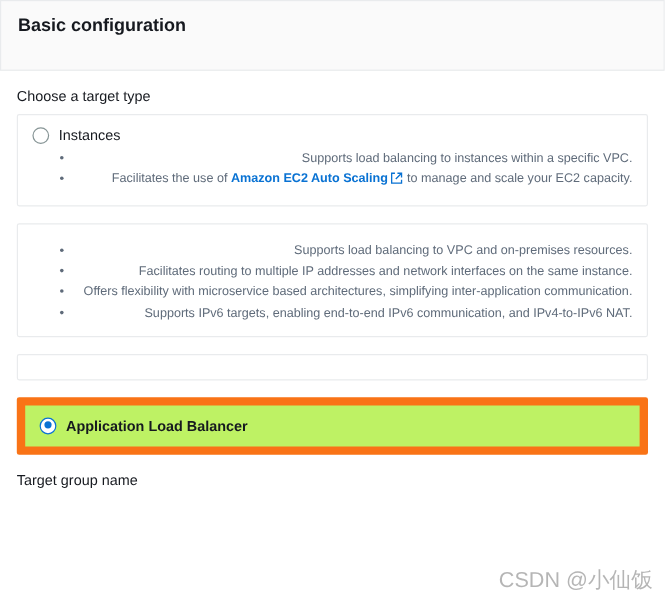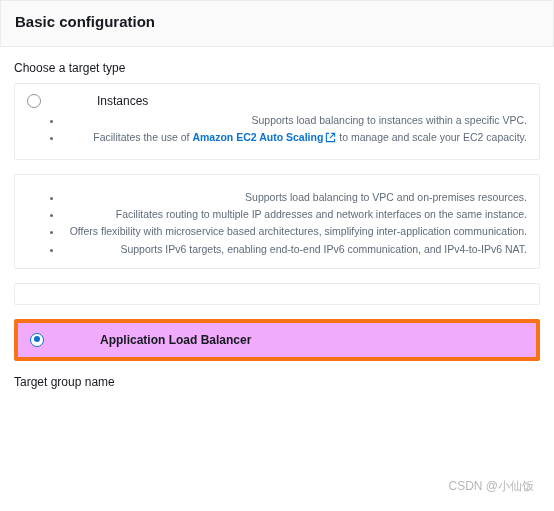--- a/index.html
+++ b/index.html
@@ -13,21 +13,21 @@
   }
   .header-box {
     border: 1px solid #e9ebed;
     background: #fafafa;
     padding: 12px 14px 14px 14px;
   }
   .header-box h2 {
     font-size: 15px;
     font-weight: 700;
     color: #16191f;
-    margin-bottom: 2px;
+    margin-bottom: 14px;
   }
   .header-box .subtitle {
     font-size: 11px;
     color: #5f6b7a;
   }
   .section {
     padding: 14px 14px 8px 14px;
   }
   .section-label {
     font-size: 12px;
@@ -35,22 +35,22 @@
     margin-bottom: 8px;
   }
   .option-box {
     border: 1px solid #e9ebed;
     border-radius: 2px;
     padding: 10px 12px 10px 12px;
     margin-bottom: 14px;
     position: relative;
   }
   .option-box.selected {
-    border: 4px solid #f97316;
-    background: #f0abfc;
+    border: 7px solid #f97316;
+    background: #bef264;
   }
   .option-head {
     display: flex;
     align-items: center;
     gap: 8px;
     cursor: pointer;
   }
   .radio {
     width: 14px;
     height: 14px;
@@ -68,21 +68,20 @@
     position: absolute;
     top: 2.5px; left: 2.5px;
     width: 6px; height: 6px;
     background: #0972d3;
     border-radius: 50%;
   }
   .option-title {
     font-size: 12px;
     color: #16191f;
     font-weight: 400;
-    margin-left: 48px;
   }
   ul.bullets {
     list-style: disc;
     margin: 4px 0 0 36px;
     padding: 0;
   }
   ul.bullets li {
     font-size: 10.5px;
     color: #5f6b7a;
     line-height: 1.65;
@@ -100,23 +99,23 @@
   }
   .field-label {
     font-size: 12px;
     color: #16191f;
     margin-bottom: 6px;
     display:block;
   }
   .watermark {
     position: fixed;
     bottom: 16px;
-    right: 20px;
+    right: 10px;
     color: rgba(120,120,120,0.55);
-    font-size: 12px;
+    font-size: 18px;
     pointer-events:none;
   }
 </style>
 </head>
 <body>
 
 <div class="header-box">
   <h2>Basic configuration</h2>
 </div>
 

